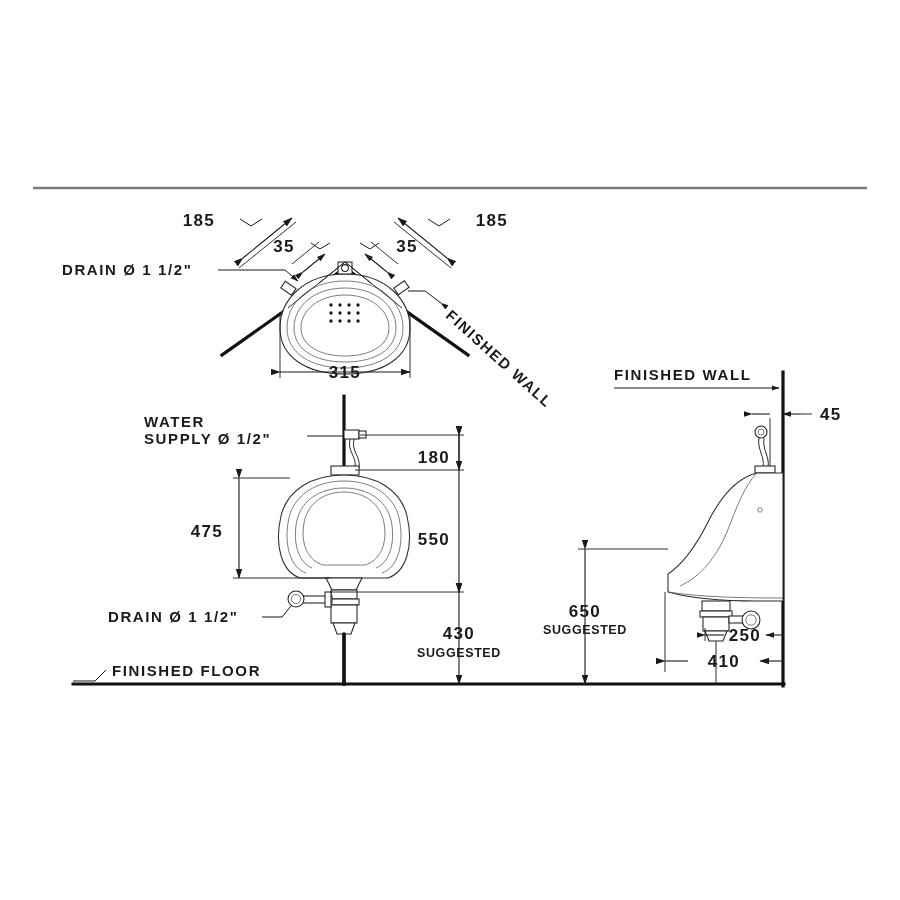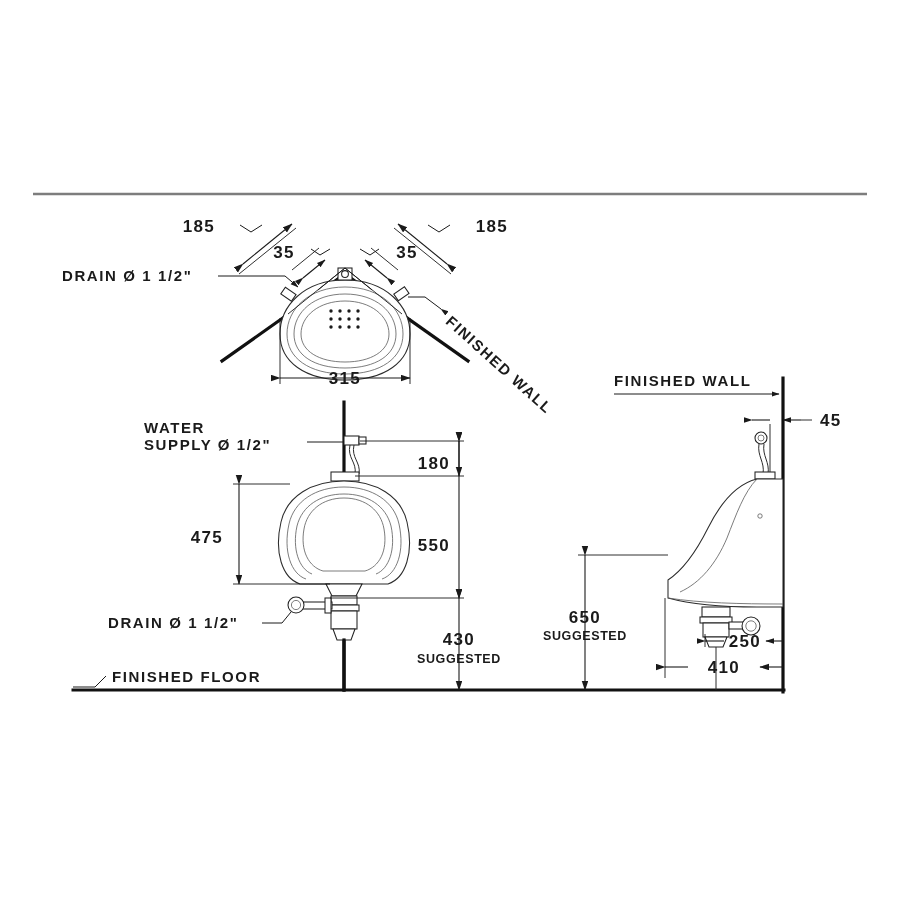--- a/index.html
+++ b/index.html
@@ -1,18 +1,18 @@
 <!DOCTYPE html>
 <html><head>
 <meta charset="utf-8">
 <style>
   html,body{margin:0;padding:0;background:#ffffff;}
   body{width:900px;height:900px;overflow:hidden;
        font-family:"Liberation Sans","DejaVu Sans",sans-serif;}
-  #sheet{position:relative;width:900px;height:648px;background:#fff;margin-top:6px;}
+  #sheet{position:relative;width:900px;height:648px;background:#fff;}
   svg#dwg{position:absolute;left:0;top:0;width:900px;height:900px;}
   text{font-family:"Liberation Sans","DejaVu Sans",sans-serif;
        fill:#1a1a1a;font-weight:bold;}
   .dimtxt{font-size:17px;letter-spacing:1.3px;}
   .lbl{font-size:15px;letter-spacing:1.6px;font-weight:bold;}
   .sug{font-size:12.5px;letter-spacing:0.6px;font-weight:bold;}
   .thin{stroke:#2b2b2b;stroke-width:1;fill:none;}
   .wall{stroke:#111;stroke-width:3.2;fill:none;stroke-linecap:square;}
   .floor{stroke:#111;stroke-width:3.0;fill:none;stroke-linecap:square;}
   .dim{stroke:#1a1a1a;stroke-width:1.1;fill:none;}

